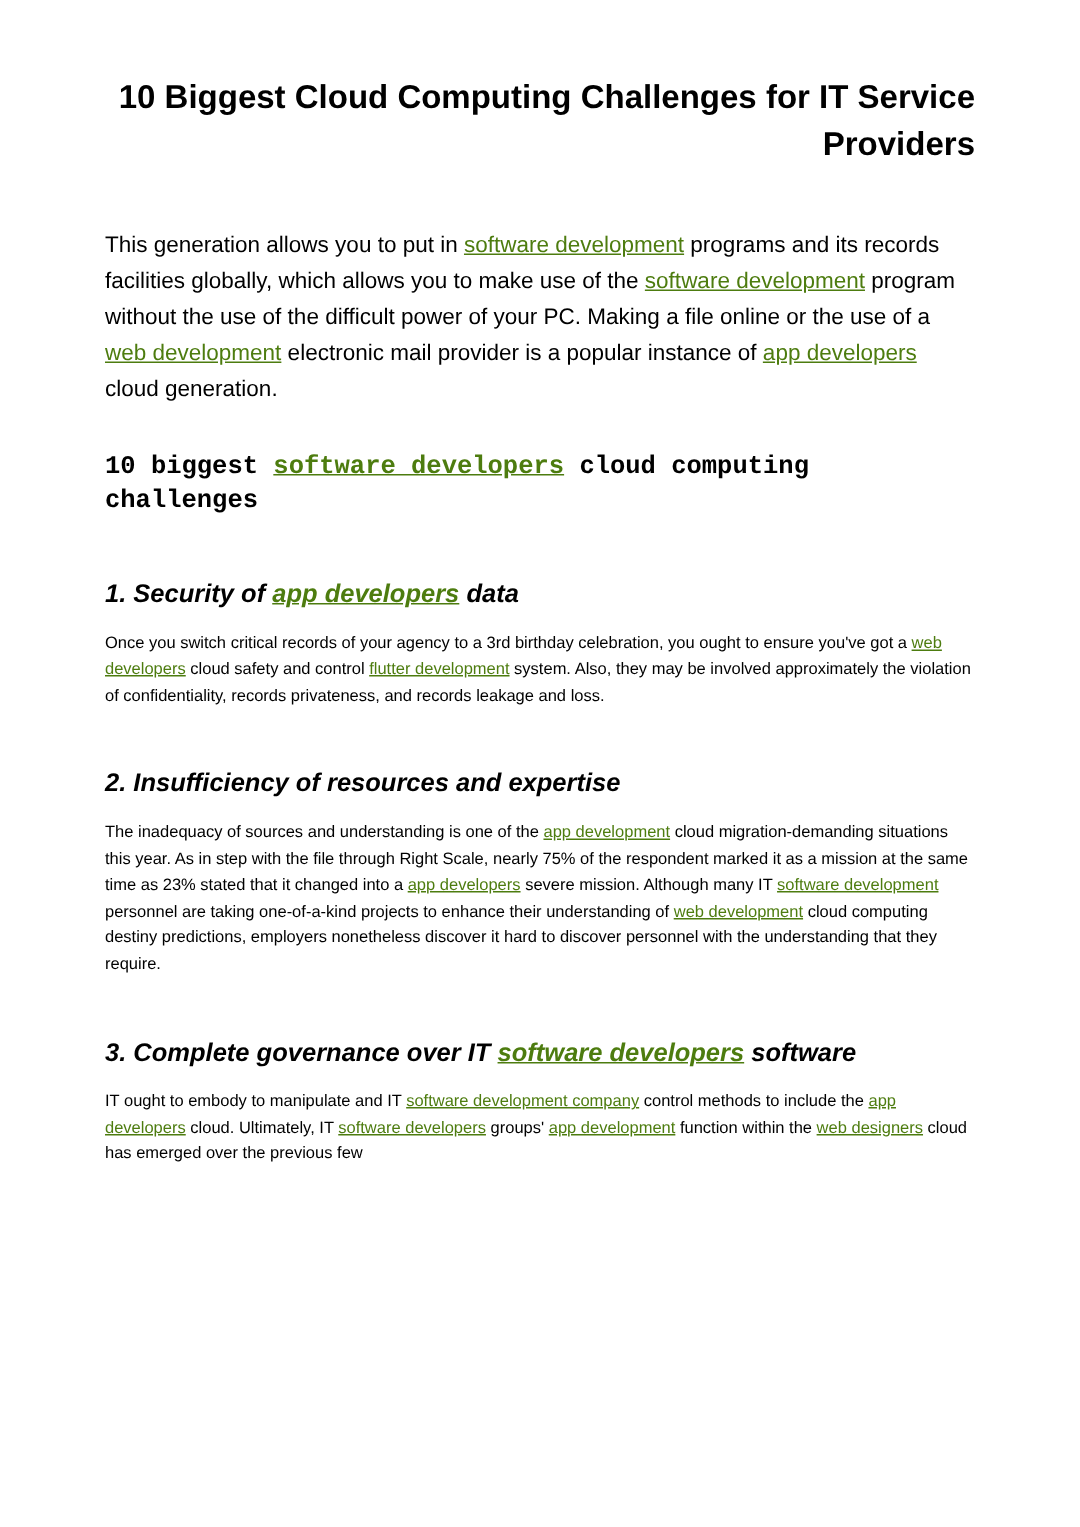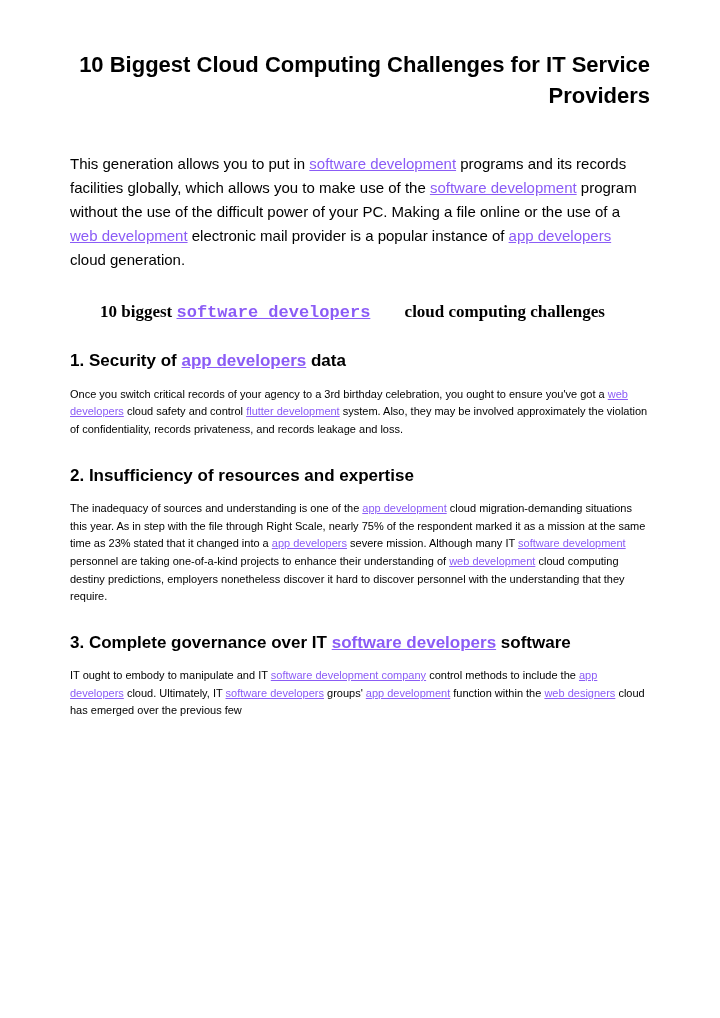--- a/index.html
+++ b/index.html
@@ -38,38 +38,38 @@
       font-weight: bold;
       margin-bottom: 18px;
       font-family: 'Courier New', monospace;
       line-height: 1.4;
     }
 
     .section-heading-numbered {
       font-size: 17px;
       font-weight: bold;
       margin-bottom: 12px;
-      margin-top: 24px;
+      margin-top: 36px;
+      font-style: italic;
     }
 
     .section-paragraph {
       margin-bottom: 24px;
       font-size: 11px;
       line-height: 1.6;
     }
 
     a {
-      color: #8b5cf6;
+      color: #4d7c0f;
       text-decoration: underline;
     }
 
     .bold-mono {
-      font-family: Liberation Serif, serif;
+      font-family: Liberation Mono, monospace;
       font-weight: bold;
-      margin-left: 30px;
     }
   </style>
 </head>
 <body>
 
 <h1 class="page-title">10 Biggest Cloud Computing Challenges for IT Service Providers</h1>
 
 <p class="intro-paragraph">
   <span>This generation allows you to put in </span><a href="#">software development</a><span> programs and its records facilities globally, which allows you to make use of the </span><a href="#">software development</a><span> program without the use of the difficult power of your PC. Making a file online or the use of a </span><a href="#">web development</a><span> electronic mail provider is a popular instance of </span><a href="#">app developers</a><span> cloud generation.</span>
 </p>

